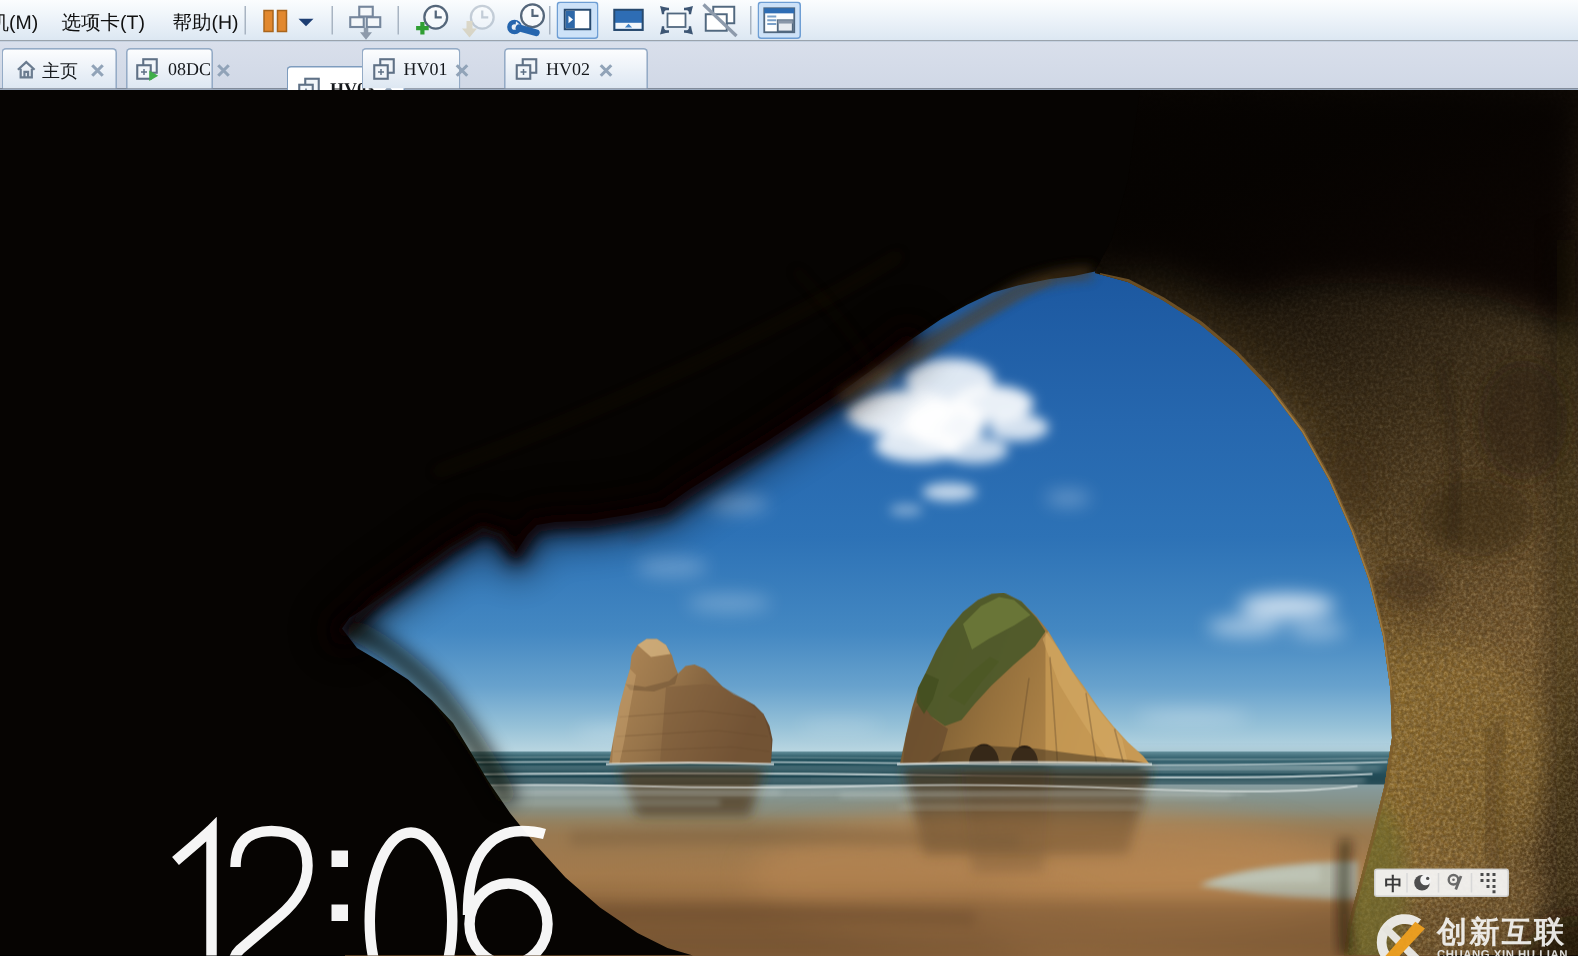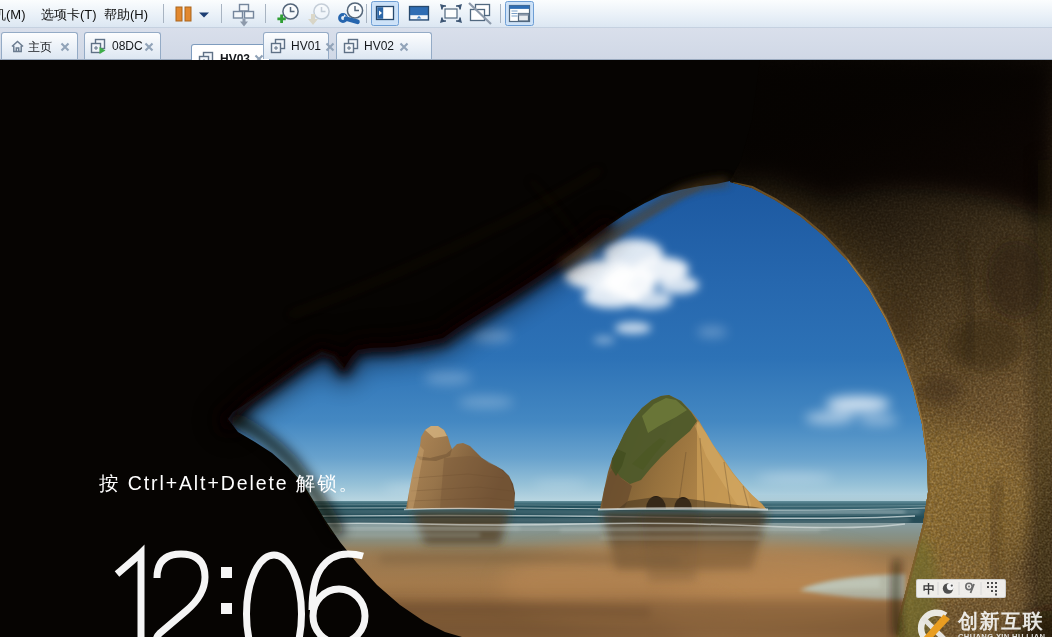--- a/index.html
+++ b/index.html
@@ -8,36 +8,36 @@
     background:linear-gradient(#fbfdfe,#eaf1f8 55%,#dce7f2);border-bottom:1px solid #c5d1e0;}
   .menu{position:absolute;top:6px;font-size:13px;color:#101010;white-space:nowrap;}
   .sep{position:absolute;top:4px;width:1px;height:19px;background:#a8b4c2;}
   .ticon{position:absolute;top:2px;}
   #tabstrip{position:absolute;left:0;top:28px;width:1052px;height:32px;
     background:linear-gradient(#d9dfeb,#d0d8e6);border-bottom:1px solid #9aaabf;box-sizing:border-box;}
   .tab{position:absolute;top:4px;height:27px;border:1px solid #94abc6;border-bottom:none;
     border-radius:3px 3px 0 0;background:linear-gradient(#fcfdfe,#eef3f9 45%,#dde7f2);
     font-size:12px;color:#15181c;box-sizing:border-box;}
   .tab.active{background:#fff;font-weight:bold;border-color:#7e9cbe;top:16px;height:28px;margin-left:24px;}
-  .tab .lbl{position:absolute;top:6px;}
+  .tab .lbl{position:absolute;top:6px;font-family:Liberation Serif, serif;}
   .tab.active .lbl{top:7px;}
   .tab svg{position:absolute;}
   #viewport{position:absolute;left:0;top:60px;width:1052px;height:577px;background:#000;}
   #unlocktext{position:absolute;left:99px;top:410px;font-size:19.5px;color:#fff;letter-spacing:1.9px;}
   #clocksvg{position:absolute;left:0;top:0;}
   #langbar{position:absolute;left:916px;top:519px;width:90px;height:19px;background:rgba(247,247,247,0.93);
     border:1px solid rgba(200,200,200,0.8);border-radius:2px;box-sizing:border-box;}
   #wmark{position:absolute;left:912px;top:543px;width:140px;height:47px;}
 </style>
 </head>
 <body>
 <div id="toolbar">
   <span class="menu" style="left:-33px">虚拟机(M)</span>
   <span class="menu" style="left:41px">选项卡(T)</span>
-  <span class="menu" style="left:104px">帮助(H)</span>
+  <span class="menu" style="left:115px">帮助(H)</span>
   <div class="sep" style="left:163px"></div>
   <svg class="ticon" style="left:172px" width="44" height="24" viewBox="0 0 44 24">
     <rect x="4" y="5" width="6" height="14" fill="#e2882e" stroke="#a9651c" stroke-width="1"></rect>
     <rect x="13" y="5" width="6" height="14" fill="#e2882e" stroke="#a9651c" stroke-width="1"></rect>
     <path d="M27 10.5 L37 10.5 L32 15.5 Z" fill="#1d3e73"></path>
   </svg>
   <div class="sep" style="left:221px"></div>
   <svg class="ticon" style="left:232px" width="24" height="26" viewBox="0 0 24 26">
     <g fill="#f4f7fa" stroke="#75869c" stroke-width="1.4">
       <rect x="7.5" y="2.5" width="9" height="6.5"></rect>
@@ -111,21 +111,21 @@
 <div id="tabstrip">
   <div class="tab" style="left:1px;width:77px">
     <svg style="left:9px;top:7px" width="13" height="13" viewBox="0 0 14 14">
       <path d="M1 7 L7 1.5 L13 7 M3 6.2 L3 12.5 L11 12.5 L11 6.2 M5.7 12.5 L5.7 8.5 L8.3 8.5 L8.3 12.5" fill="none" stroke="#6b7c90" stroke-width="1.6"></path>
     </svg>
     <span class="lbl" style="left:26px">主页</span>
     <svg style="left:58px;top:9px" width="10" height="10" viewBox="0 0 10 10">
         <path d="M1.5 1.5 L8.5 8.5 M8.5 1.5 L1.5 8.5" stroke="#91a3b8" stroke-width="2.1"></path>
       </svg>
   </div>
-  <div class="tab" style="left:84px;width:77px">
+  <div class="tab" style="left:84px;width:58px">
     <svg style="left:5px;top:5px" width="18" height="17" viewBox="0 0 18 17">
       <rect x="5.5" y="1.5" width="9" height="9" fill="#f2f6fa" stroke="#5f7186" stroke-width="1.4"></rect>
       <rect x="1.5" y="5.5" width="9" height="9" fill="#f2f6fa" stroke="#5f7186" stroke-width="1.4"></rect>
       <path d="M4 10 h4 M6 8 v4" stroke="#5f7186" stroke-width="1"></path>
       <path d="M9.5 9 L15.5 12.5 L9.5 16 Z" fill="#3fae49"></path>
     </svg>
     <span class="lbl" style="left:27px">08DC</span>
     <svg style="left:59px;top:9px" width="10" height="10" viewBox="0 0 10 10">
         <path d="M1.5 1.5 L8.5 8.5 M8.5 1.5 L1.5 8.5" stroke="#91a3b8" stroke-width="2.1"></path>
       </svg>
@@ -135,21 +135,21 @@
       <rect x="5.5" y="1.5" width="9" height="9" fill="#f2f6fa" stroke="#5f7186" stroke-width="1.4"></rect>
       <rect x="1.5" y="5.5" width="9" height="9" fill="#f2f6fa" stroke="#5f7186" stroke-width="1.4"></rect>
       <path d="M4 10 h4 M6 8 v4" stroke="#5f7186" stroke-width="1"></path>
       <path d="M9.5 9 L15.5 12.5 L9.5 16 Z" fill="#3fae49"></path>
     </svg>
     <span class="lbl" style="left:28px">HV03</span>
     <svg style="left:62px;top:9px" width="10" height="10" viewBox="0 0 10 10">
         <path d="M1.5 1.5 L8.5 8.5 M8.5 1.5 L1.5 8.5" stroke="#8fa1b6" stroke-width="2.1"></path>
       </svg>
   </div>
-  <div class="tab" style="left:263px;width:66px">
+  <div class="tab" style="left:241px;width:66px">
     <svg style="left:6px;top:5px" width="18" height="17" viewBox="0 0 18 17">
       <rect x="5.5" y="1.5" width="9" height="9" fill="#f2f6fa" stroke="#5f7186" stroke-width="1.4"></rect>
       <rect x="1.5" y="5.5" width="9" height="9" fill="#f2f6fa" stroke="#5f7186" stroke-width="1.4"></rect>
       <path d="M4 10 h4 M6 8 v4" stroke="#5f7186" stroke-width="1"></path>
     </svg>
     <span class="lbl" style="left:27px">HV01</span>
     <svg style="left:61px;top:9px" width="10" height="10" viewBox="0 0 10 10">
         <path d="M1.5 1.5 L8.5 8.5 M8.5 1.5 L1.5 8.5" stroke="#91a3b8" stroke-width="2.1"></path>
       </svg>
   </div>
@@ -378,21 +378,20 @@
 <path d="M230 360 L250 341 L275 323 L300 305 L322 292 L334 296 L344 308 L352 296 L358 290 L370 288 L395 287 L420 283 L443 278 L460 266 L484 251 L510 235 L533 220 L560 202 L582 186 L605 168" stroke="#070503" stroke-width="22" fill="none" opacity="0.5" filter="url(#b6)" stroke-linecap="round" stroke-linejoin="round"></path>
 <path d="M230 360 L250 341 L275 323 L300 305 L322 292 L334 296 L344 308 L352 296 L358 290 L370 288 L395 287 L420 283 L443 278 L460 266 L484 251 L510 235 L533 220 L560 202 L582 186 L605 168" stroke="#070503" stroke-width="10" fill="none" opacity="0.85" filter="url(#b4)" stroke-linecap="round" stroke-linejoin="round"></path>
 <path d="M560 206 Q620 168 680 132 Q705 122 728 122" stroke="#543d1c" stroke-width="8" fill="none" opacity="0.7" filter="url(#b4)"></path>
 <path d="M610 180 Q655 150 700 127" stroke="#5d4423" stroke-width="3" fill="none" opacity="0.5" filter="url(#b2)"></path>
 <path d="M290 255 Q400 215 510 160 Q560 135 600 110" stroke="#32210f" stroke-width="3" fill="none" opacity="0.35" filter="url(#b4)"></path>
 <path d="M420 300 Q490 260 560 205" stroke="#2a1c0d" stroke-width="2.5" fill="none" opacity="0.3" filter="url(#b4)"></path>
 <path d="M530 120 Q570 160 590 200" stroke="#2a1c0d" stroke-width="2" fill="none" opacity="0.25" filter="url(#b4)"></path>
 <path d="M232 358 Q260 370 290 400 Q315 430 340 475" stroke="#0b0704" stroke-width="14" fill="none" opacity="0.7" filter="url(#b6)"></path>
 <path d="M344 308 L334 296 L322 292 L300 305 L275 323 L250 341 L236 355" stroke="#17100a" stroke-width="4" fill="none" opacity="0.6" filter="url(#b2)"></path>
 </svg>
-<div id="unlocktext">按 Ctrl+Alt+Delete 解锁。</div>
 <svg id="clocksvg" width="1052" height="577" viewBox="0 0 1052 577">
       <g transform="translate(0,5)">
   <g stroke="#ffffff" stroke-width="7" fill="none" opacity="0.96">
     <path d="M117 509 L131 497 Q140 489 141 488 L141 577"></path>
     <path d="M157 513 Q157 489 181 489 Q205 489 205 512 Q205 530 186 546 L160 568 Q156 572 156 576 L209 576"></path>
     <ellipse cx="274" cy="549" rx="27.5" ry="59"></ellipse>
     <path d="M363 491 Q356 489 348 489 Q330 489 320 505 Q312 518 312 545"></path>
     <ellipse cx="339" cy="551" rx="26" ry="27"></ellipse>
   </g>
   <g fill="#ffffff" opacity="0.96">

